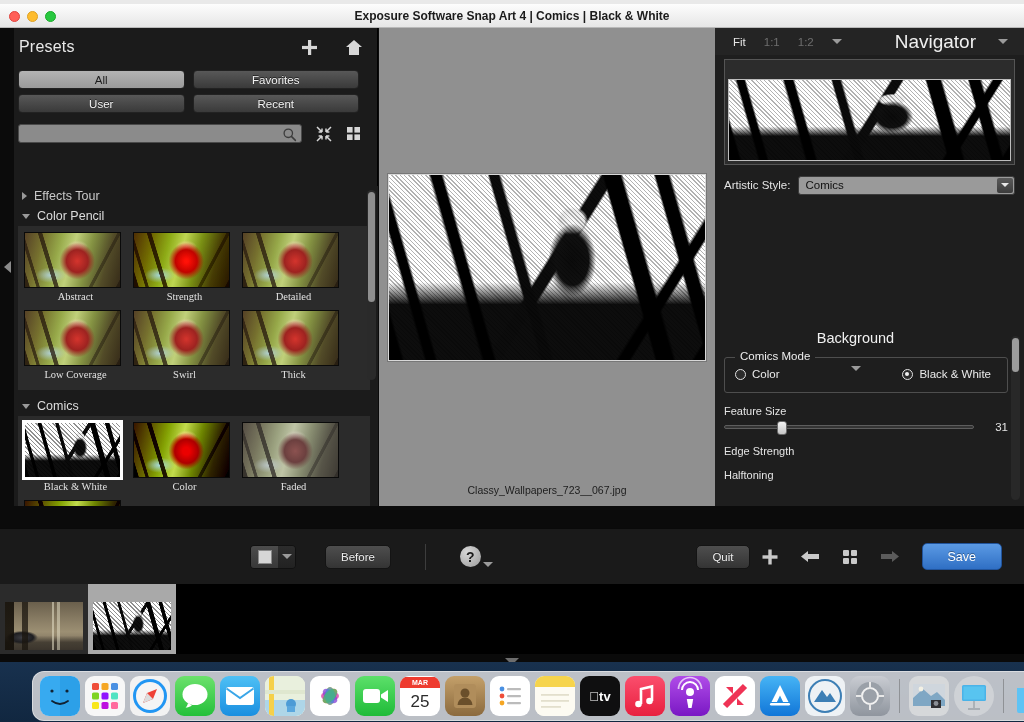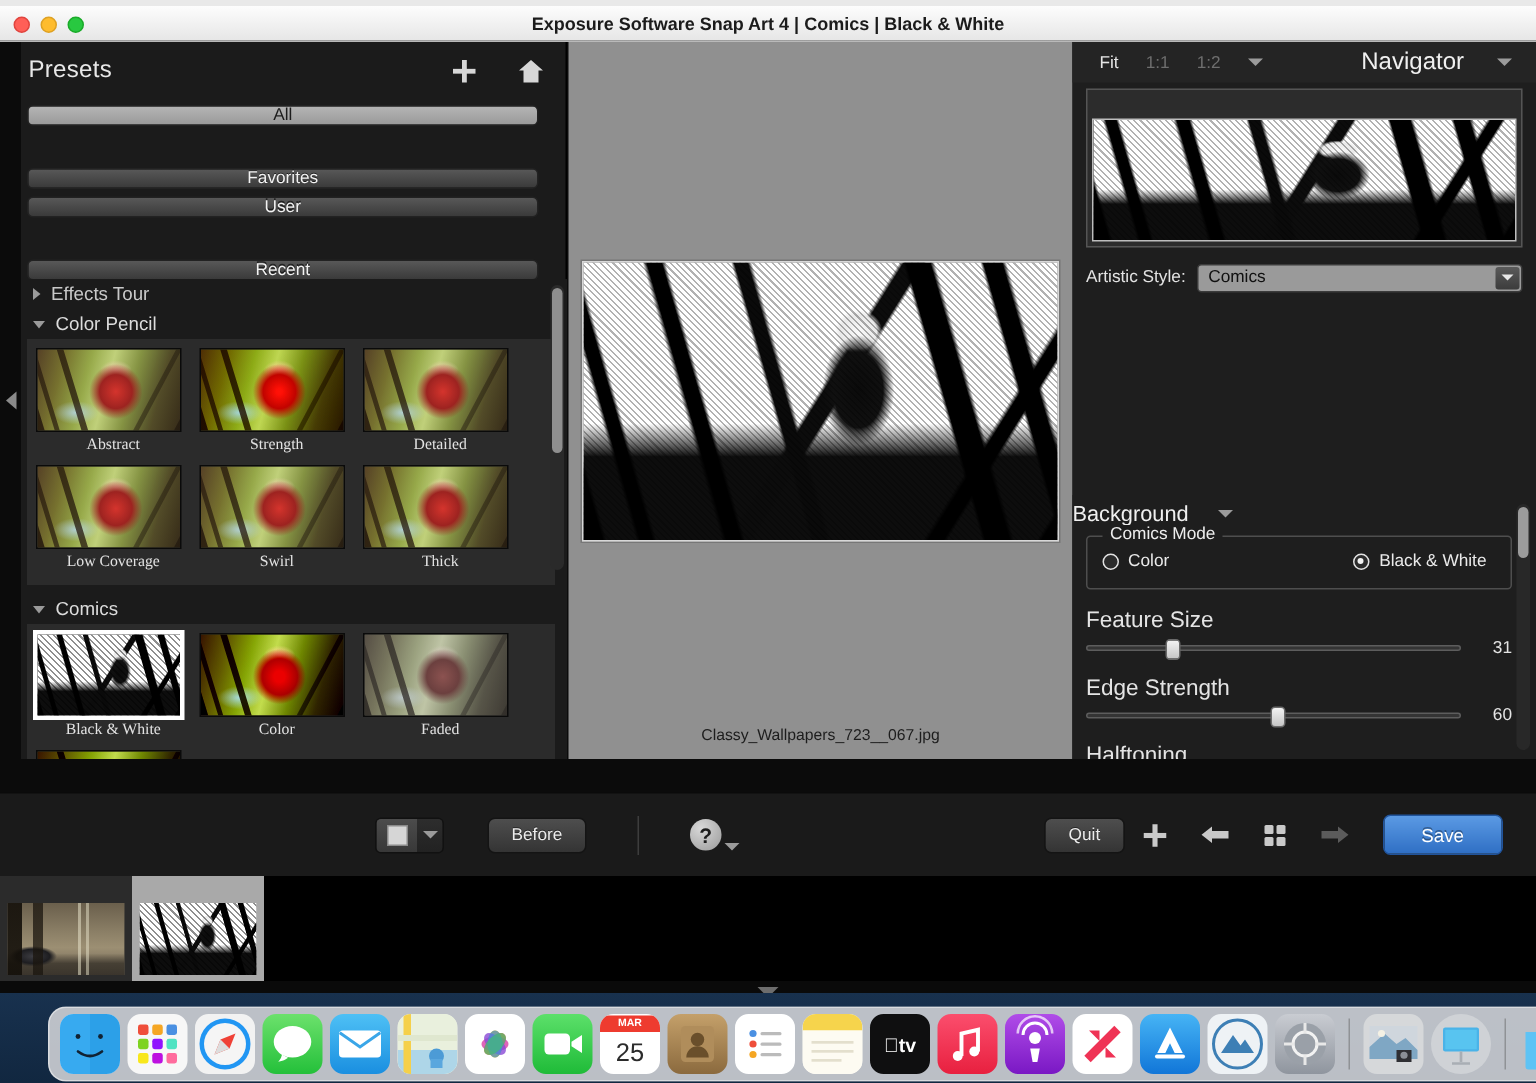--- a/index.html
+++ b/index.html
@@ -54,21 +54,21 @@
   }
   .presets-head {
     height: 38px; display: flex; align-items: center;
     padding: 0 14px 0 19px;
   }
   .presets-title { font-size: 16px; color: #e8e8e8; letter-spacing: .2px; }
   .presets-head-ico { margin-left: auto; display: flex; align-items: center; gap: 26px; }
   .ico-btn { color: #d2d2d2; display: block; cursor: default; }
 
   .filter-rows { padding: 4px 18px 0 18px; }
-  .filter-row { display: flex; gap: 28px; margin-bottom: 5px; flex-direction: column; }
+  .filter-row { display: flex; gap: 8px; margin-bottom: 5px; }
   .fbtn {
     flex: 1; height: 19px; border-radius: 4px;
     font-size: 11.5px; color: #f2f2f2;
     display: flex; align-items: center; justify-content: center;
     background: linear-gradient(#585858, #3a3a3a);
     border: 1px solid #222; text-shadow: 0 -1px 0 rgba(0,0,0,.6);
   }
   .fbtn.active {
     background: linear-gradient(#b4b4b4, #9a9a9a);
     color: #1c1c1c; text-shadow: none;
@@ -182,21 +182,21 @@
     position: absolute; left: 715px; top: 0; width: 309px; height: 478px;
     background: #1e1e1e;
   }
   .nav-head {
     height: 27px; display: flex; align-items: center; padding: 0 10px 0 18px;
     background: #242424; gap: 0;
   }
   .zoom-link { font-size: 11.5px; color: #e6e6e6; margin-right: 18px; }
   .zoom-link.dim { color: #6e6e6e; }
   .tri-sm { width:0;height:0;border-left:5px solid transparent;border-right:5px solid transparent;border-top:5px solid #9b9b9b; }
-  .nav-title { margin-left: auto; font-size: 16px; color: #f0f0f0; }
+  .nav-title { margin-left: auto; font-size: 19px; color: #f0f0f0; }
   .nav-caret { margin-left: 22px; margin-right: 6px; }
 
   .nav-box {
     margin: 4px 9px 0 9px; height: 106px; background: #2c2c2c;
     border: 1px solid #555; padding: 3px; display: flex; align-items: flex-end;
   }
   .nav-img { width: 100%; height: 82px; position: relative; overflow: hidden; border: 1px solid #bdbdbd; }
 
   .style-row {
     margin: 9px 9px 0 9px; height: 22px; display: flex; align-items: center; gap: 8px;
@@ -213,21 +213,21 @@
     display: flex; align-items: center; justify-content: center;
   }
   .sel-arrow .tri-sm { border-top-color: #e8e8e8; border-left-width:4px; border-right-width:4px; border-top-width:4px; }
 
   .settings {
     position: absolute; left: 0; top: 302px; width: 309px; height: 176px;
     background: #1e1e1e; overflow: hidden;
   }
   .bg-head {
     height: 25px; display: flex; align-items: center; justify-content: flex-start;
-    padding-right: 28px; gap: 20px;
+    padding-right: 28px; gap: 20px; flex-direction: column;
   }
   .bg-title { font-size: 14.5px; color: #f0f0f0; }
   .group-box {
     margin: 2px 16px 0 9px; border: 1px solid #4e4e4e; border-radius: 3px;
     padding: 10px 10px 12px 10px; position: relative;
   }
   .group-legend {
     position: absolute; top: -8px; left: 10px; background: #1e1e1e; padding: 0 5px;
     font-size: 11.5px; color: #ededed;
   }
@@ -236,21 +236,21 @@
   .radio:last-child { margin-left: auto; margin-right: 6px; }
   .rdot {
     width: 11px; height: 11px; border-radius: 50%; border: 1.5px solid #e2e2e2;
     background: #2b2b2b; position: relative;
   }
   .rdot.on::after {
     content:""; position: absolute; left: 2px; top: 2px; width: 4px; height: 4px;
     border-radius: 50%; background: #f2f2f2;
   }
   .slider-block { margin: 12px 16px 0 9px; }
-  .slider-label { font-size: 15px; color: #e4e4e4; margin-bottom: 4px; }
+  .slider-label { font-size: 11px; color: #e4e4e4; margin-bottom: 4px; }
   .slider-row { display: flex; align-items: center; }
   .track {
     flex: 1; height: 4px; background: #343434; border: 1px solid #5d5d5d;
     border-radius: 3px; position: relative;
   }
   .knob {
     position: absolute; top: -5px; width: 10px; height: 14px; border-radius: 3px;
     background: linear-gradient(#f3f3f3,#c6c6c6); border: 1px solid #6a6a6a;
   }
   .slider-val { width: 34px; text-align: right; font-size: 11.5px; color: #e4e4e4; }
@@ -599,26 +599,20 @@
             <div class="slider-row">
               <div class="track">
                 <span class="knob" style="left:21%"></span>
               </div>
               <span class="slider-val">31</span>
             </div>
           </div>
 
           <div class="slider-block">
             <div class="slider-label">Edge Strength</div>
-            <div class="slider-row">
-              <div class="track">
-                <span class="knob" style="left:49%"></span>
-              </div>
-              <span class="slider-val">60</span>
-            </div>
           </div>
 
           <div class="slider-block">
             <div class="slider-label">Halftoning</div>
           </div>
 
           <div class="set-scroll">
               <i></i>
             </div>
         </div>

